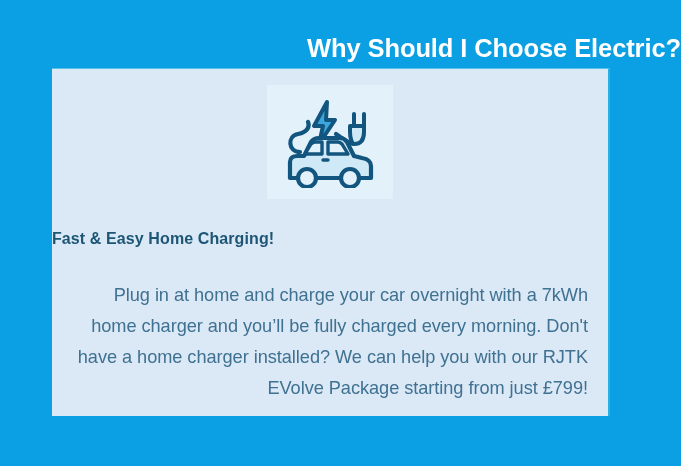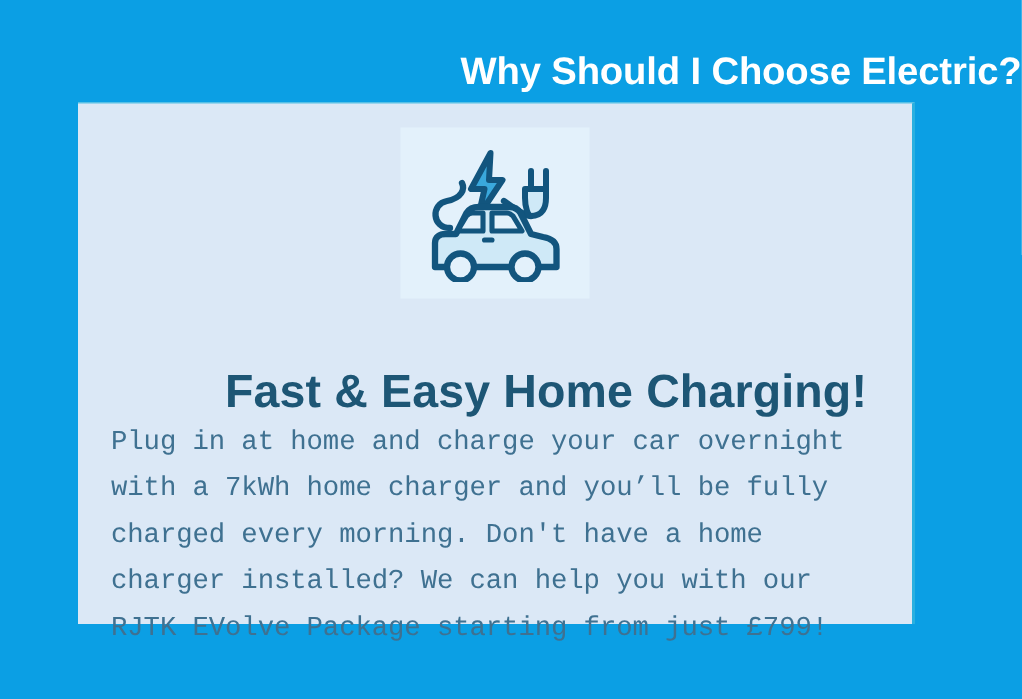--- a/index.html
+++ b/index.html
@@ -66,41 +66,39 @@
   .icon-tile svg {
     display: block;
   }
 
   
   .card-heading {
     position: absolute;
     left: 0;
     top: 147px;
     width: 624px;
-    text-align: center;
     color: #1d5675;
-    font-size: 31px;
+    font-size: 16px;
     font-weight: bold;
     letter-spacing: 0.1px;
     line-height: 1.2;
   }
 
   
   .card-body {
     position: absolute;
     left: 22px;
     top: 193px;
     width: 514px;
-    text-align: left;
+    text-align: right;
     color: #3f7191;
     font-size: 18.2px;
     font-weight: normal;
     line-height: 31px;
     letter-spacing: -0.05px;
-    font-family: Liberation Mono, monospace;
   }
 </style>
 </head>
 <body>
 
 <div class="page">
 
   <h1 class="page-title">Why Should I Choose Electric?</h1>
 
   <div class="card">

